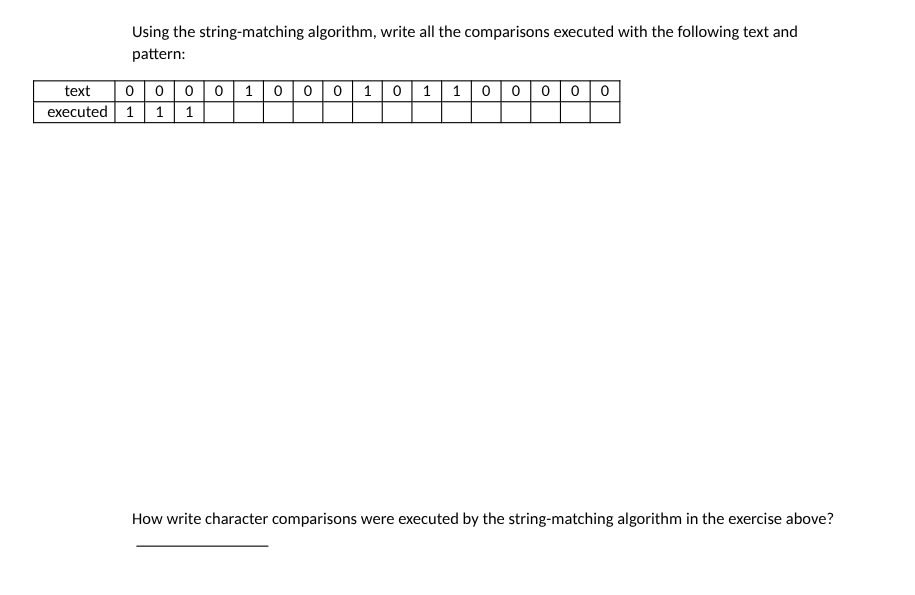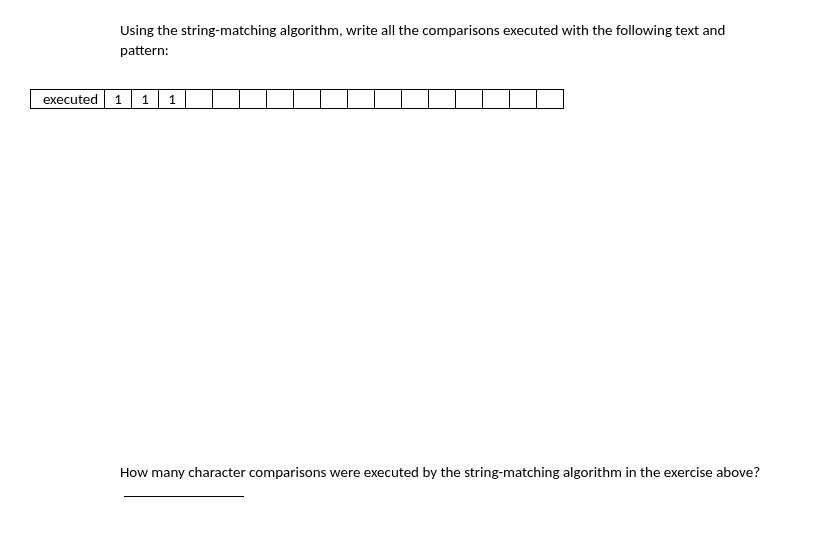--- a/index.html
+++ b/index.html
@@ -13,21 +13,21 @@
     height: 541px;
     position: relative;
   }
   .content {
     padding: 20px 30px;
   }
   .prompt-text {
     margin-left: 90px;
     margin-right: 40px;
     line-height: 1.35;
-    margin-bottom: 28px;
+    margin-bottom: 12px;
   }
   table.string-table {
     border-collapse: collapse;
     margin-left: 0;
   }
   table.string-table td, table.string-table th {
     border: 1px solid #000000;
     font-family: Calibri, Arial, sans-serif;
     font-size: 15px;
     text-align: center;
@@ -60,20 +60,40 @@
   }
 </style>
 </head>
 <body>
 
 <div class="content">
   <div class="prompt-text">Using the string-matching algorithm, write all the comparisons executed with the following text and pattern:</div>
 
   <table class="string-table">
     <tbody>
+        <tr>
+      <td class="label-cell">text</td>
+      <td class="data-cell">0</td>
+      <td class="data-cell">0</td>
+      <td class="data-cell">0</td>
+      <td class="data-cell">0</td>
+      <td class="data-cell">1</td>
+      <td class="data-cell">0</td>
+      <td class="data-cell">0</td>
+      <td class="data-cell">0</td>
+      <td class="data-cell">1</td>
+      <td class="data-cell">0</td>
+      <td class="data-cell">1</td>
+      <td class="data-cell">1</td>
+      <td class="data-cell">0</td>
+      <td class="data-cell">0</td>
+      <td class="data-cell">0</td>
+      <td class="data-cell">0</td>
+      <td class="data-cell">0</td>
+    </tr>
     <tr>
       <td class="label-cell">executed</td>
       <td class="data-cell">1</td>
       <td class="data-cell">1</td>
       <td class="data-cell">1</td>
       <td class="data-cell"></td>
       <td class="data-cell"></td>
       <td class="data-cell"></td>
       <td class="data-cell"></td>
       <td class="data-cell"></td>
@@ -85,15 +105,15 @@
       <td class="data-cell"></td>
       <td class="data-cell"></td>
       <td class="data-cell"></td>
       <td class="data-cell"></td>
     </tr>
   </tbody>
     </table>
 </div>
 
 <div class="question-text">
-  <span>How many character comparisons were executed by the string-matching algorithm in the exercise above?</span>
+  <span>How write character comparisons were executed by the string-matching algorithm in the exercise above?</span>
   <span class="blank-line"></span>
 </div>
 
 </body></html>

